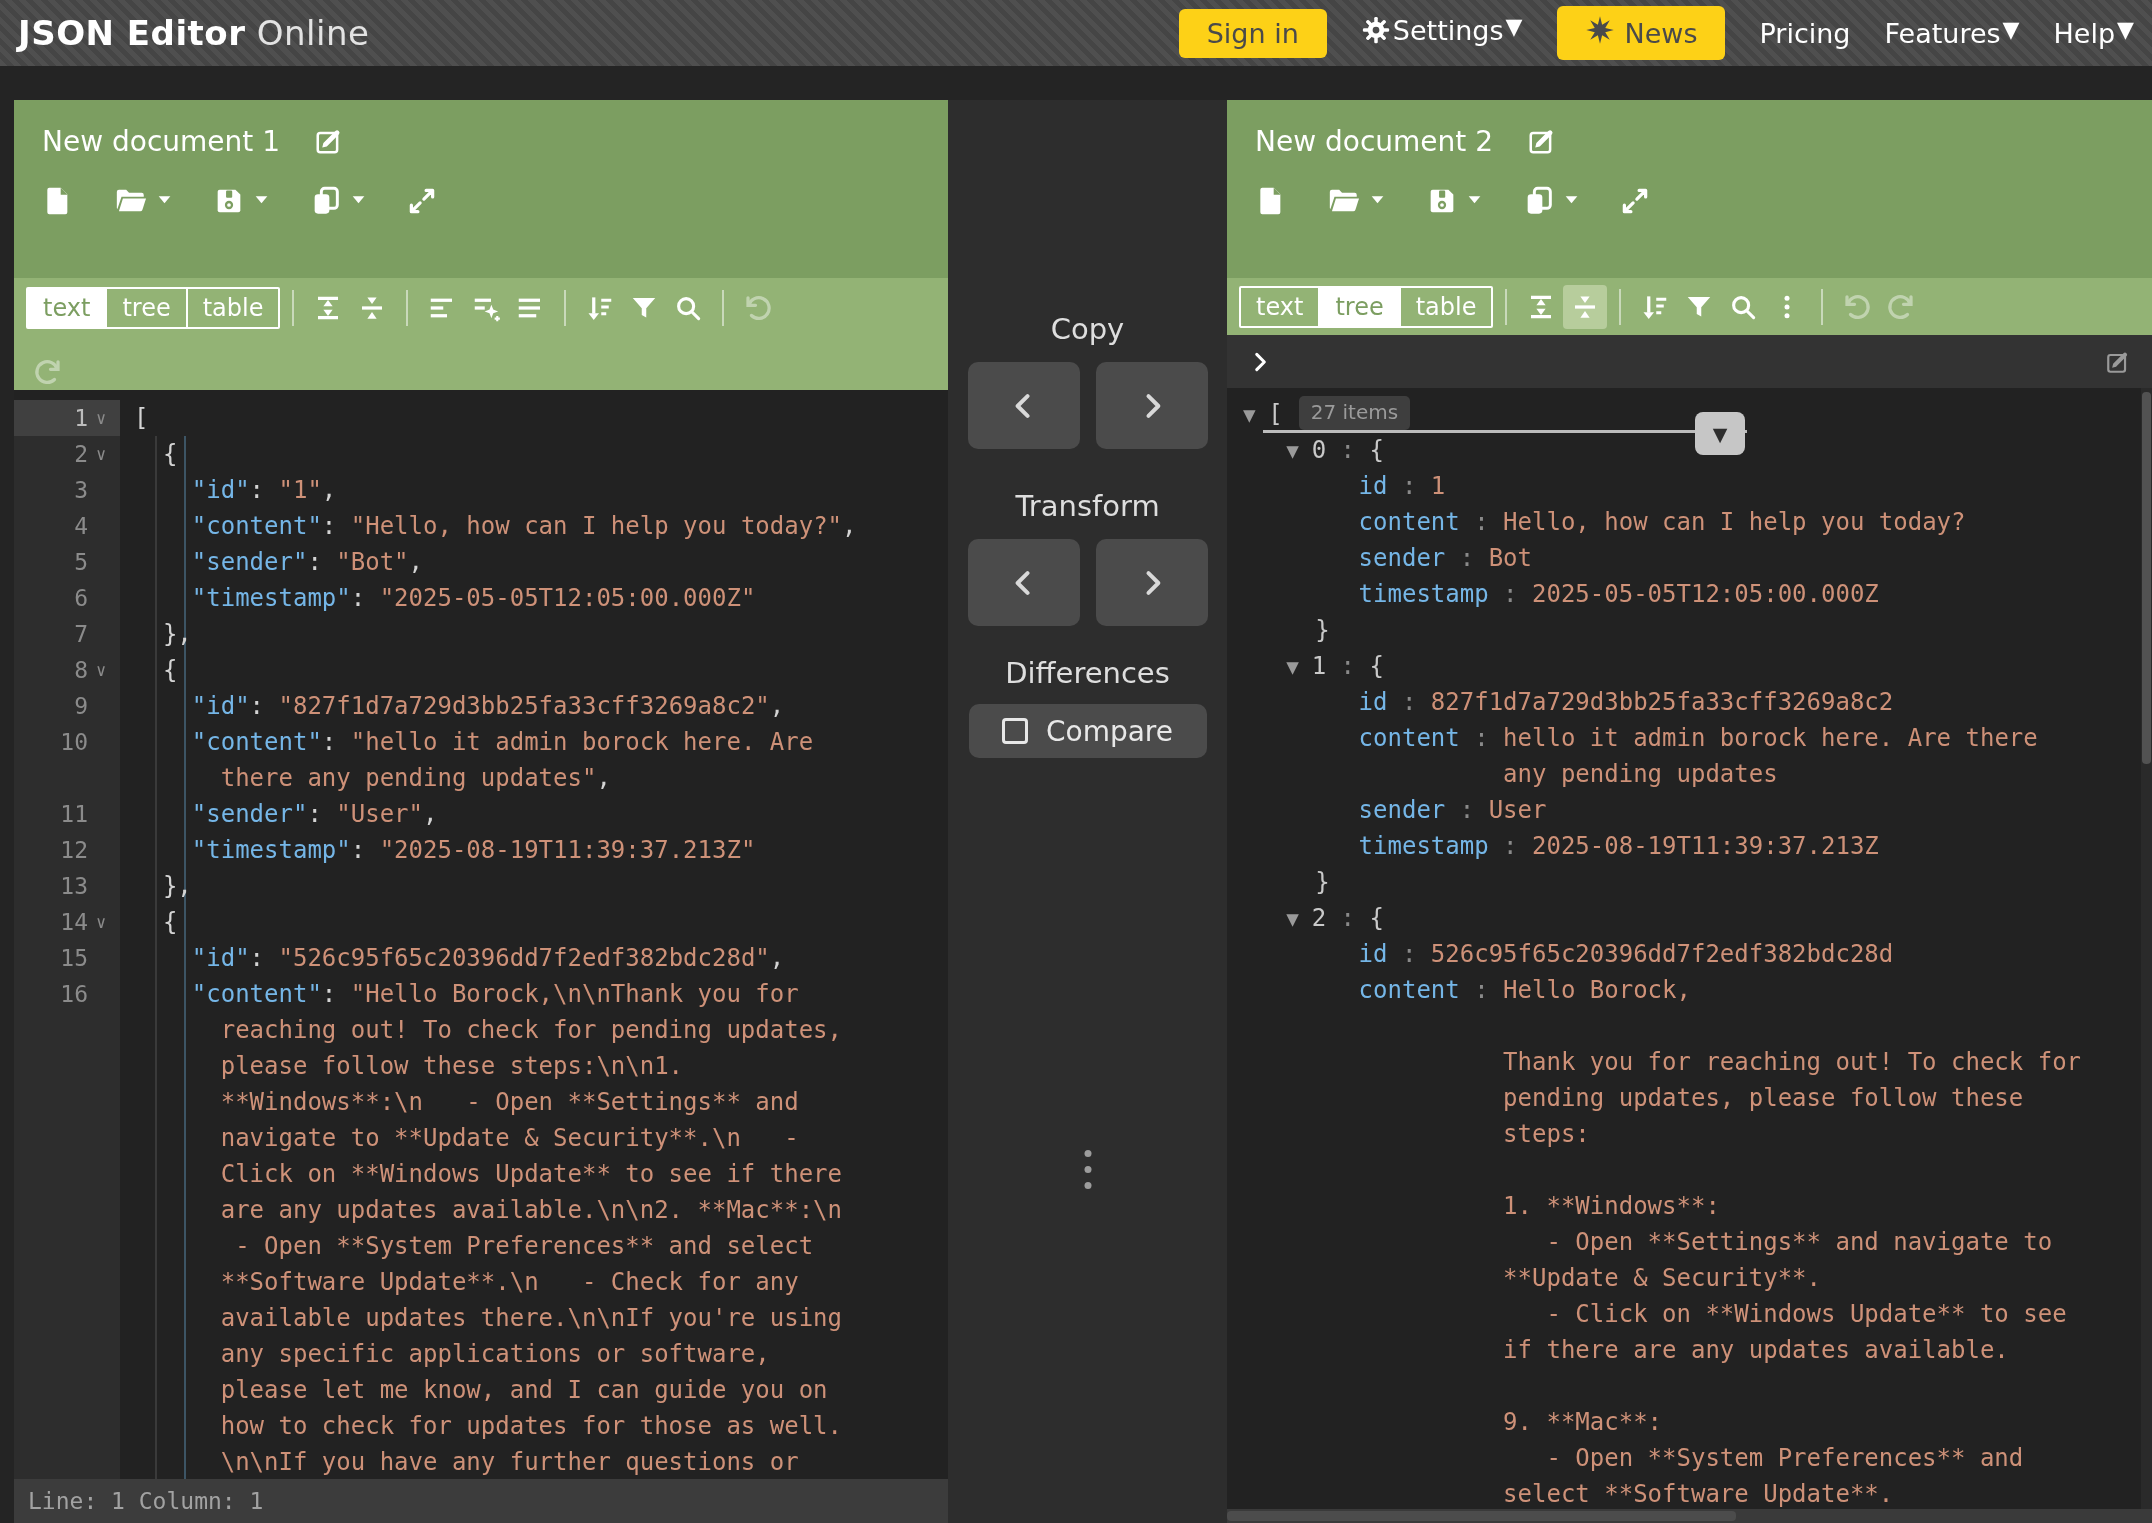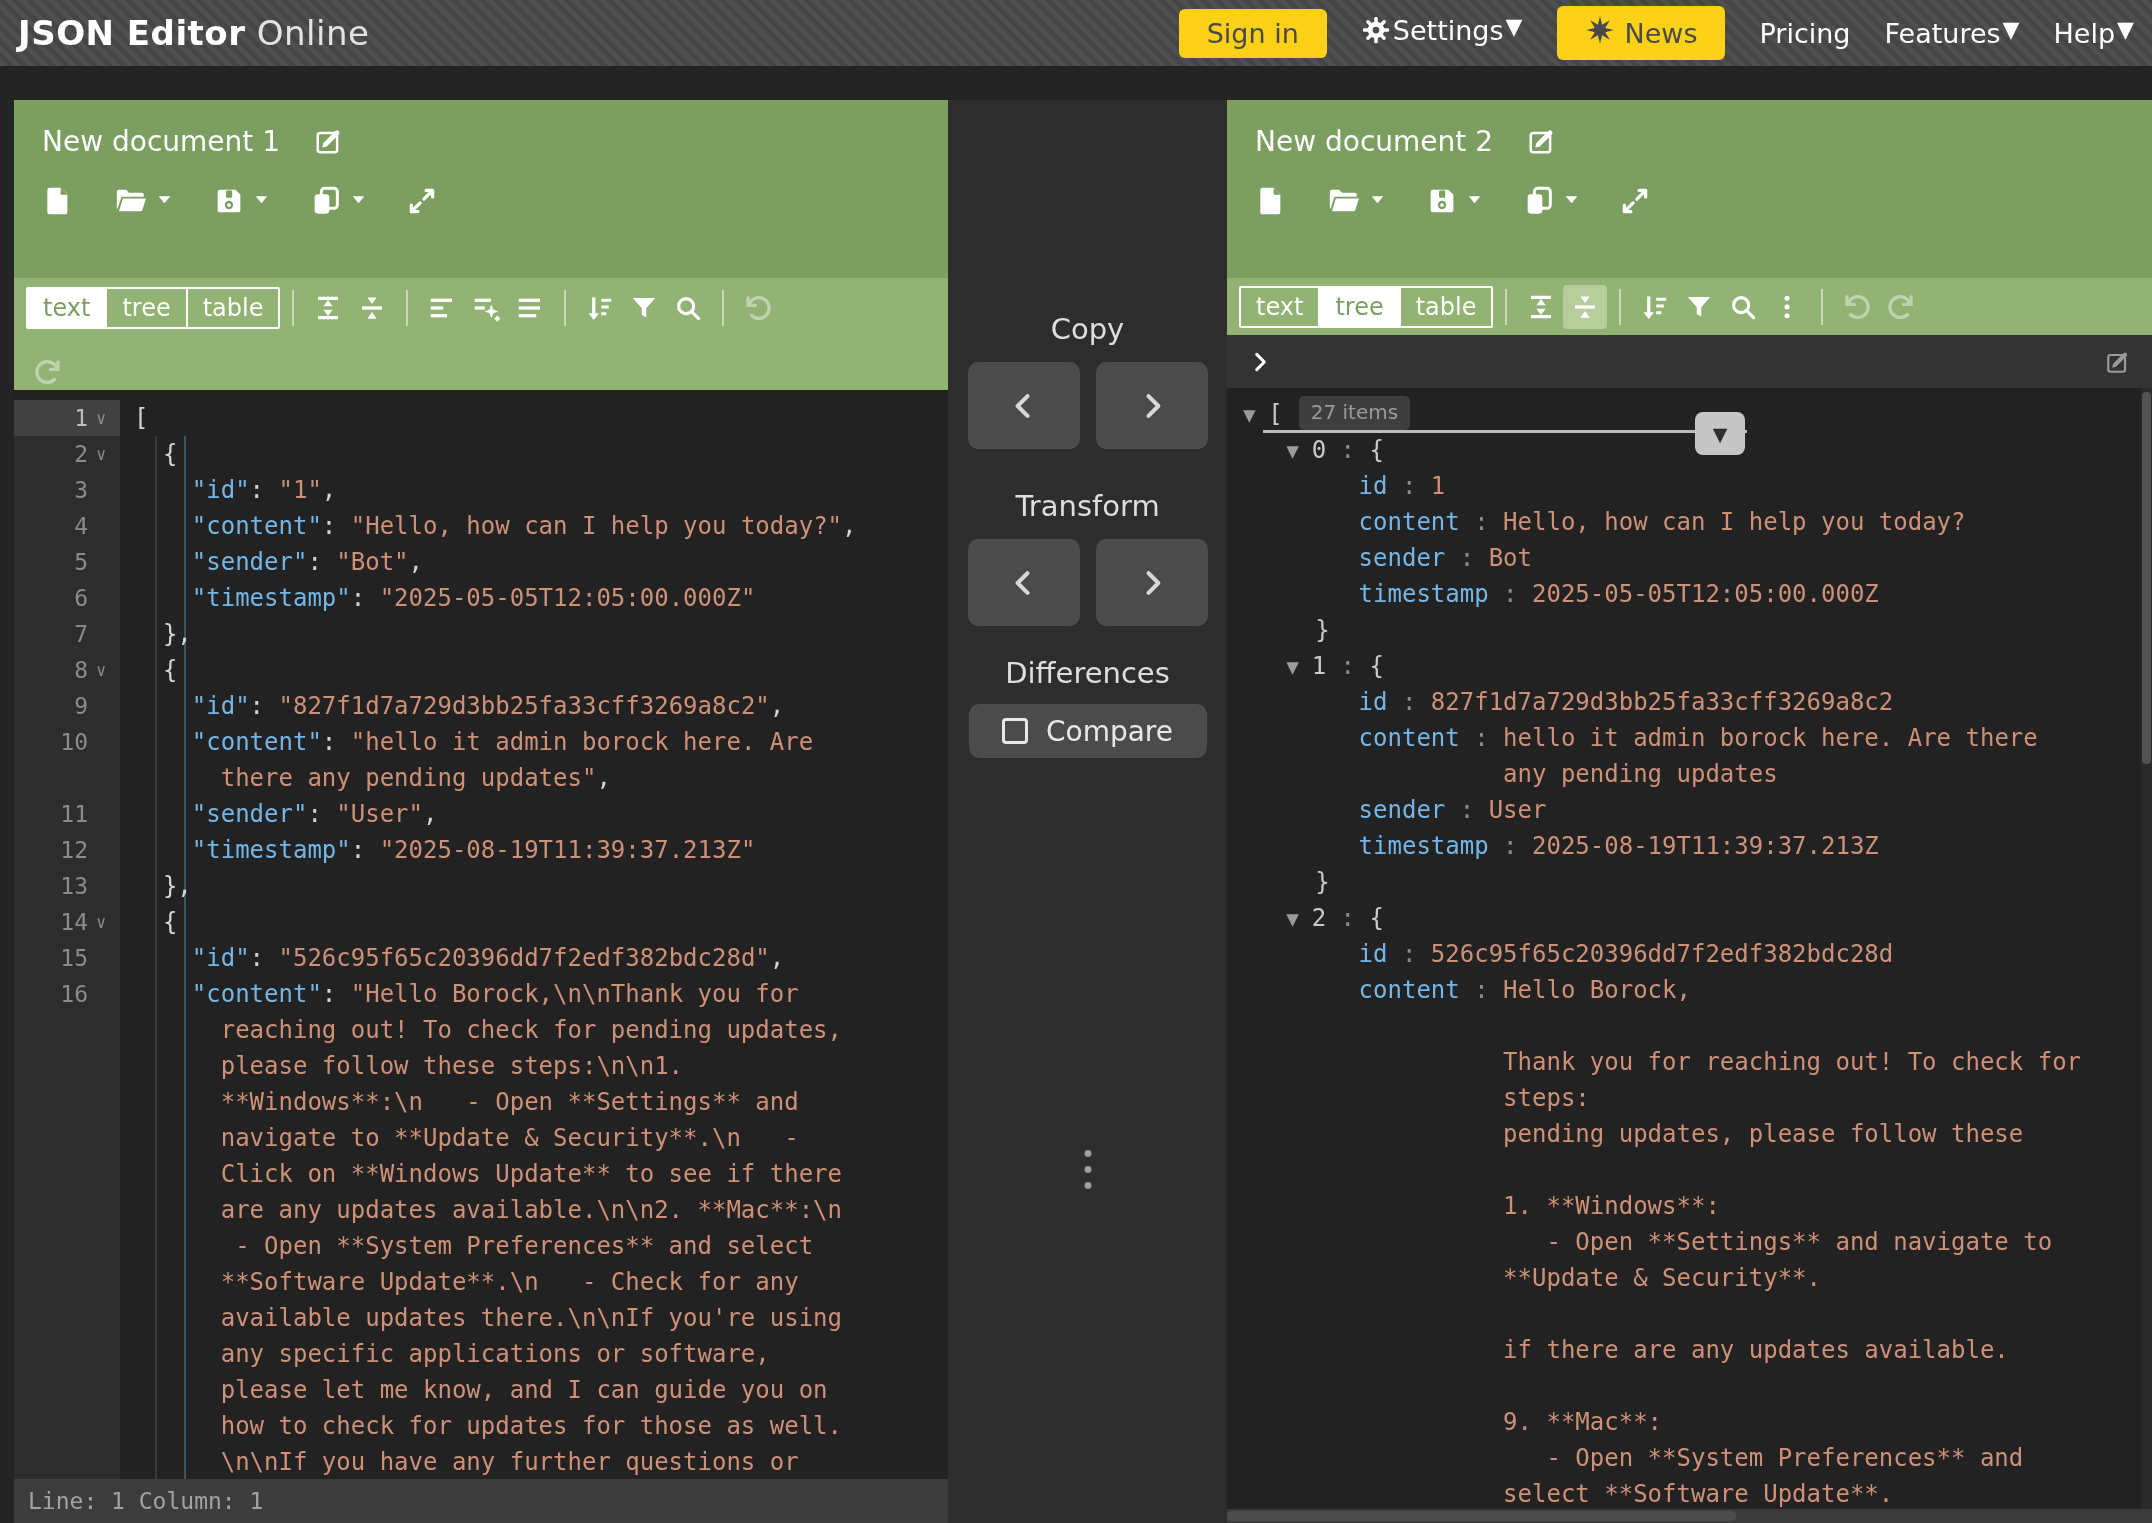--- a/index.html
+++ b/index.html
@@ -510,27 +510,27 @@
         <div class="tree-row"><span class="tk-sp">        </span><span class="tk-k">content</span><span class="tk-c"> : </span><span class="tk-v">hello it admin borock here. Are there</span></div>
         <div class="tree-row"><span class="tk-sp">                  </span><span class="tk-v">any pending updates</span></div>
         <div class="tree-row"><span class="tk-sp">        </span><span class="tk-k">sender</span><span class="tk-c"> : </span><span class="tk-v">User</span></div>
         <div class="tree-row"><span class="tk-sp">        </span><span class="tk-k">timestamp</span><span class="tk-c"> : </span><span class="tk-v">2025-08-19T11:39:37.213Z</span></div>
         <div class="tree-row"><span class="tk-sp">     </span><span class="tk-b">}</span></div>
         <div class="tree-row"><span class="tk-sp">   </span><span class="tk-a">▼ </span><span class="tk-idx">2</span><span class="tk-c"> : </span><span class="tk-b">{</span></div>
         <div class="tree-row"><span class="tk-sp">        </span><span class="tk-k">id</span><span class="tk-c"> : </span><span class="tk-v">526c95f65c20396dd7f2edf382bdc28d</span></div>
         <div class="tree-row"><span class="tk-sp">        </span><span class="tk-k">content</span><span class="tk-c"> : </span><span class="tk-v">Hello Borock,</span></div>
         <div class="tree-row"></div>
         <div class="tree-row"><span class="tk-sp">                  </span><span class="tk-v">Thank you for reaching out! To check for</span></div>
+        <div class="tree-row"><span class="tk-sp">                  </span><span class="tk-v">pending updates, please follow these</span></div>
         <div class="tree-row"><span class="tk-sp">                  </span><span class="tk-v">steps:</span></div>
-        <div class="tree-row"><span class="tk-sp">                  </span><span class="tk-v">pending updates, please follow these</span></div>
         <div class="tree-row"></div>
         <div class="tree-row"><span class="tk-sp">                  </span><span class="tk-v">1. **Windows**:</span></div>
         <div class="tree-row"><span class="tk-sp">                  </span><span class="tk-v">   - Open **Settings** and navigate to</span></div>
         <div class="tree-row"><span class="tk-sp">                  </span><span class="tk-v">**Update &amp; Security**.</span></div>
-        <div class="tree-row"><span class="tk-sp">                  </span></div>
+        <div class="tree-row"><span class="tk-sp">                  </span><span class="tk-v">   - Click on **Windows Update** to see</span></div>
         <div class="tree-row"><span class="tk-sp">                  </span><span class="tk-v">if there are any updates available.</span></div>
         <div class="tree-row"></div>
         <div class="tree-row"><span class="tk-sp">                  </span><span class="tk-v">9. **Mac**:</span></div>
         <div class="tree-row"><span class="tk-sp">                  </span><span class="tk-v">   - Open **System Preferences** and</span></div>
         <div class="tree-row"><span class="tk-sp">                  </span><span class="tk-v">select **Software Update**.</span></div>
       </div>
     <div class="root-slider"></div>
     <div class="slider-handle">▼</div>
     <div class="vscroll">
         <div class="thumb"></div>

